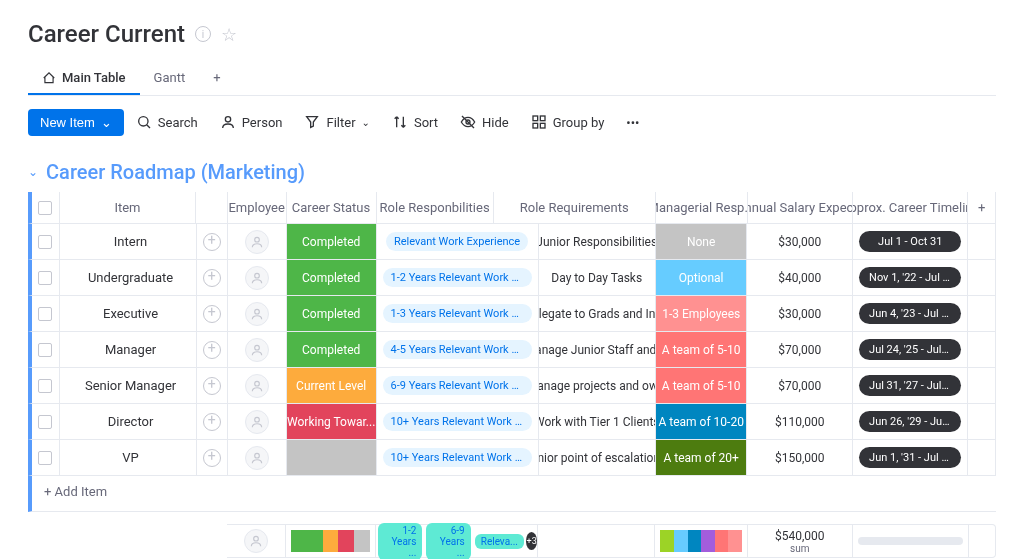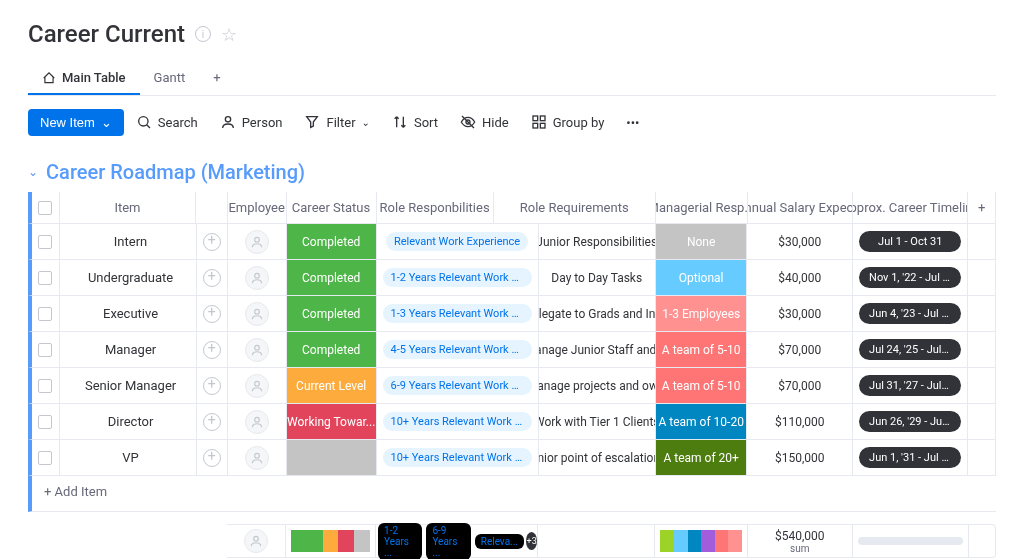--- a/index.html
+++ b/index.html
@@ -32,21 +32,21 @@
 .status-pill { width: 100%; height: 100%; display: flex; align-items: center; justify-content: center; color: #fff; font-size: 12px; font-weight: 400; overflow: hidden; text-overflow: ellipsis; white-space: nowrap; }
 .req-pill { background: #e5f4ff; color: #0073ea; padding: 3px 8px; border-radius: 12px; font-size: 11px; display: inline-block; max-width: 100%; overflow: hidden; text-overflow: ellipsis; }
 .timeline-pill { background: #323338; color: #fff; padding: 4px 10px; border-radius: 12px; font-size: 11px; width: 100%; text-align: center; overflow: hidden; text-overflow: ellipsis; }
 .add-row { padding: 8px 12px; color: #676879; font-size: 13px; cursor: pointer; border-left: 4px solid transparent; }
 .summary-row { display: flex; margin-top: 12px; }
 .summary-cell { border: 1px solid #e6e9ef; display: flex; align-items: center; justify-content: center; height: 34px; border-left: none; }
 .summary-cell:first-child { border-left: 1px solid #e6e9ef; border-radius: 4px 0 0 4px; }
 .summary-cell:last-child { border-radius: 0 4px 4px 0; }
 .color-seg { display: flex; width: 100%; height: 100%; }
 .color-seg span { flex: 1; }
-.sum-pill { background: #000000; color: #0073ea; padding: 2px 6px; border-radius: 6px; font-size: 10px; margin: 0 2px; }
+.sum-pill { background: #5eead4; color: #0073ea; padding: 2px 6px; border-radius: 6px; font-size: 10px; margin: 0 2px; text-align: right; }
 .sum-count { background: #323338; color: #fff; border-radius: 50%; width: 18px; height: 18px; display: inline-flex; align-items: center; justify-content: center; font-size: 9px; }
 .salary-sum { text-align: center; font-size: 12px; }
 .salary-sum .sub { font-size: 10px; color: #676879; }
 .col-check { width: 28px; }
 .col-item { width: 140px; }
 .col-chat { width: 32px; }
 .col-emp { width: 60px; }
 .col-status { width: 92px; padding: 0 !important; }
 .col-req { width: 166px; }
 .col-resp { width: 120px; }

